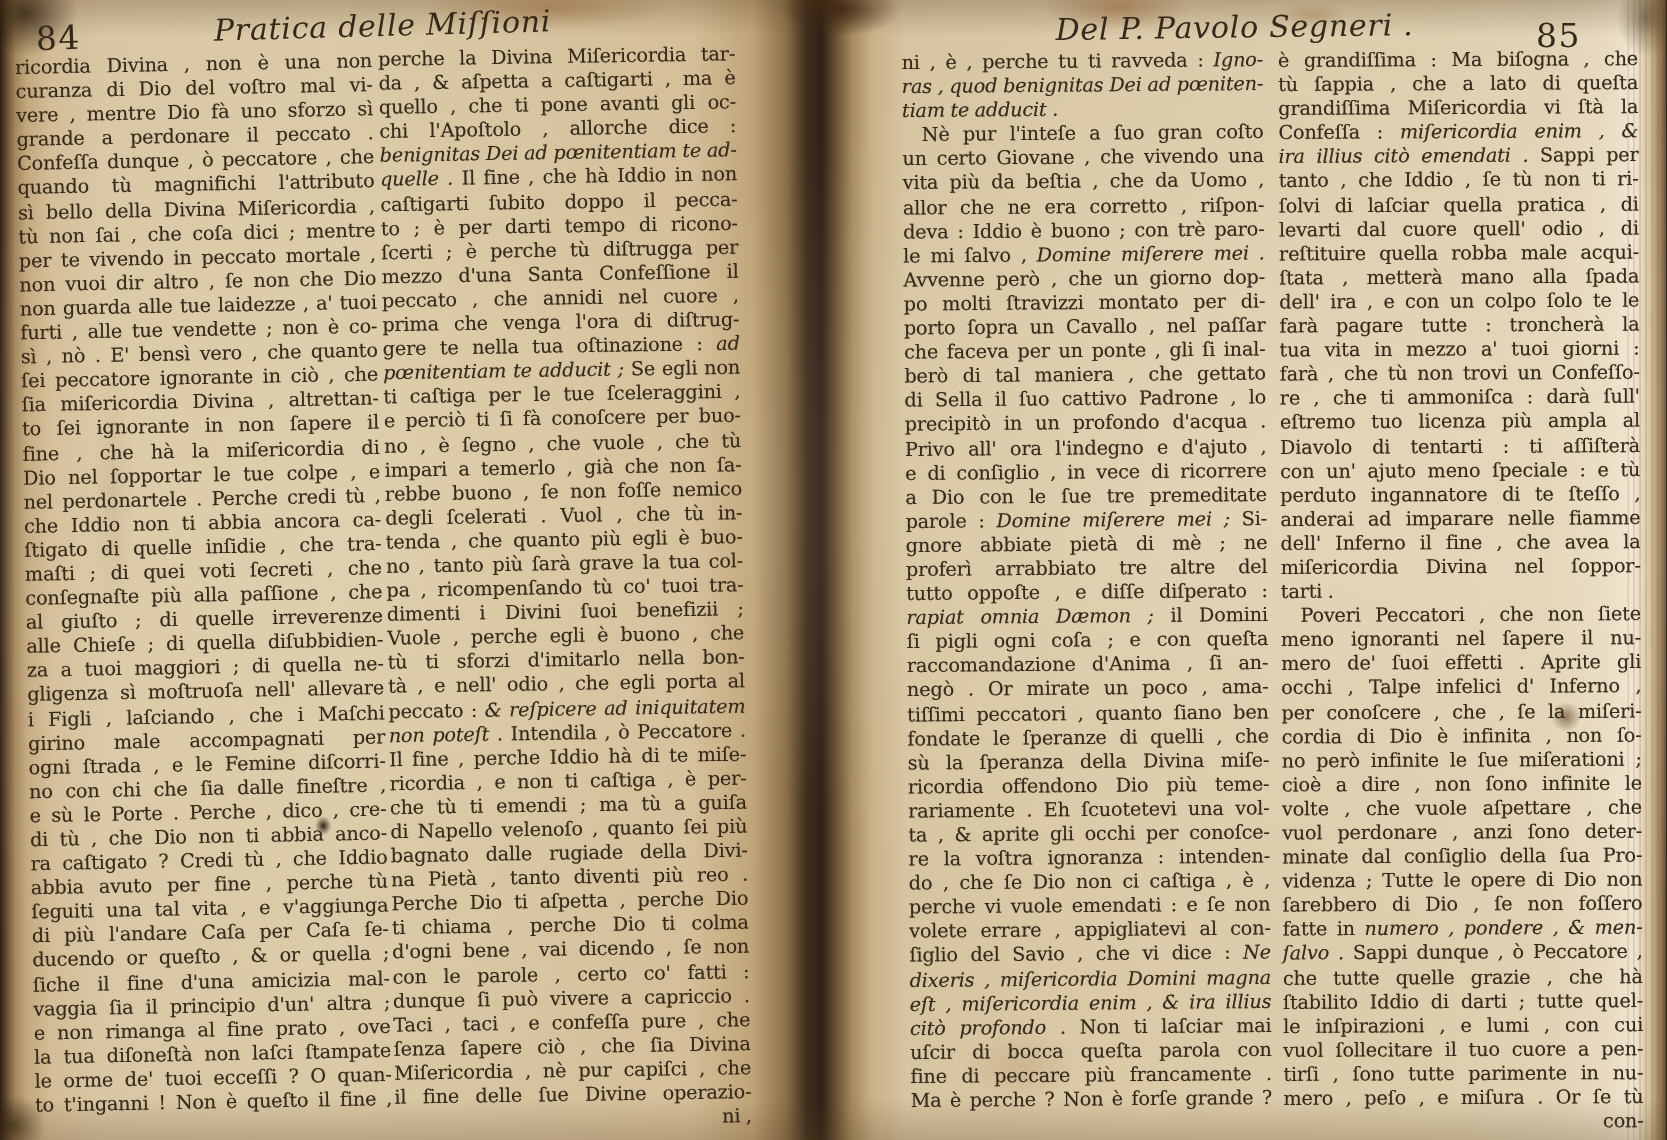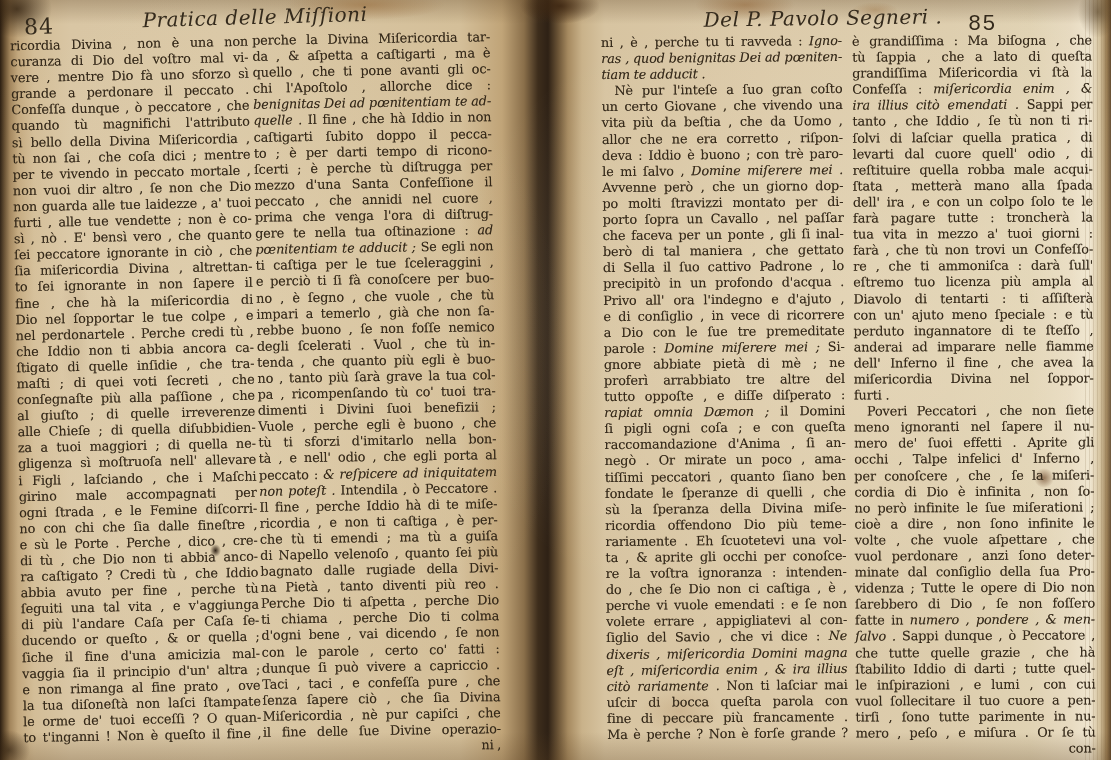--- a/index.html
+++ b/index.html
@@ -167,21 +167,21 @@
       <div class="tline"><span>Taci , taci , e confeſſa pure , che</span></div>
       <div class="tline"><span>ſenza ſapere ciò , che ſia Divina</span></div>
       <div class="tline"><span>Miſericordia , nè pur capiſci , che</span></div>
       <div class="tline"><span>il fine delle ſue Divine operazio-</span></div>
       <div class="tline ar"><span>ni ,</span></div>
     </div>
 </div>
 
 <div>
   <div class="runtitle" style="left:668px;top:6px;width:310px;transform:rotate(-0.8deg);">Del P. Pavolo Segneri .</div>
-  <div class="pagenum" style="left:968px;top:12px;font-family:Liberation Mono, monospace;">85</div>
+  <div class="pagenum" style="left:1024px;top:12px;">85</div>
   <div class="col" style="left:601px;top:34px;width:241px;transform:rotate(-0.5deg);transform-origin:50% 0;">
       <div class="tline"><span>ni , è , perche tu ti ravveda : </span><span class="it">Igno-</span></div>
       <div class="tline"><span class="it">ras , quod benignitas Dei ad pœniten-</span></div>
       <div class="tline al"><span class="it">tiam te adducit .</span></div>
       <div class="tline ind"><span>Nè pur l'inteſe a ſuo gran coſto</span></div>
       <div class="tline"><span>un certo Giovane , che vivendo una</span></div>
       <div class="tline"><span>vita più da beſtia , che da Uomo ,</span></div>
       <div class="tline"><span>allor che ne era corretto , riſpon-</span></div>
       <div class="tline"><span>deva : Iddio è buono ; con trè paro-</span></div>
       <div class="tline"><span>le mi ſalvo , </span><span class="it">Domine miſerere mei .</span></div>
@@ -209,21 +209,21 @@
       <div class="tline"><span>ricordia offendono Dio più teme-</span></div>
       <div class="tline"><span>rariamente . Eh ſcuotetevi una vol-</span></div>
       <div class="tline"><span>ta , &amp; aprite gli occhi per conoſce-</span></div>
       <div class="tline"><span>re la voſtra ignoranza : intenden-</span></div>
       <div class="tline"><span>do , che ſe Dio non ci caſtiga , è ,</span></div>
       <div class="tline"><span>perche vi vuole emendati : e ſe non</span></div>
       <div class="tline"><span>volete errare , appigliatevi al con-</span></div>
       <div class="tline"><span>ſiglio del Savio , che vi dice : </span><span class="it">Ne</span></div>
       <div class="tline"><span class="it">dixeris , miſericordia Domini magna</span></div>
       <div class="tline"><span class="it">eſt , miſericordia enim , &amp; ira illius</span></div>
-      <div class="tline"><span class="it">citò rariamente .</span><span> Non ti laſciar mai</span></div>
+      <div class="tline"><span class="it">citò profondo .</span><span> Non ti laſciar mai</span></div>
       <div class="tline"><span>uſcir di bocca queſta parola con</span></div>
       <div class="tline"><span>fine di peccare più francamente .</span></div>
       <div class="tline"><span>Ma è perche ? Non è forſe grande ?</span></div>
     </div>
   <div class="col" style="left:852px;top:33px;width:240px;transform:rotate(-0.3deg);transform-origin:50% 0;">
       <div class="tline"><span>è grandiſſima : Ma biſogna , che</span></div>
       <div class="tline"><span>tù ſappia , che a lato di queſta</span></div>
       <div class="tline"><span>grandiſſima Miſericordia vi ſtà la</span></div>
       <div class="tline"><span>Confeſſa : </span><span class="it">miſericordia enim , &amp;</span></div>
       <div class="tline"><span class="it">ira illius citò emendati .</span><span> Sappi per</span></div>
@@ -237,21 +237,21 @@
       <div class="tline"><span>tua vita in mezzo a' tuoi giorni :</span></div>
       <div class="tline"><span>farà , che tù non trovi un Confeſſo-</span></div>
       <div class="tline"><span>re , che ti ammoniſca : darà ſull'</span></div>
       <div class="tline"><span>eſtremo tuo licenza più ampla al</span></div>
       <div class="tline"><span>Diavolo di tentarti : ti aſſiſterà</span></div>
       <div class="tline"><span>con un' ajuto meno ſpeciale : e tù</span></div>
       <div class="tline"><span>perduto ingannatore di te ſteſſo ,</span></div>
       <div class="tline"><span>anderai ad imparare nelle fiamme</span></div>
       <div class="tline"><span>dell' Inferno il fine , che avea la</span></div>
       <div class="tline"><span>miſericordia Divina nel ſoppor-</span></div>
-      <div class="tline al"><span>furti .</span></div>
+      <div class="tline al"><span>tarti .</span></div>
       <div class="tline ind"><span>Poveri Peccatori , che non ſiete</span></div>
       <div class="tline"><span>meno ignoranti nel ſapere il nu-</span></div>
       <div class="tline"><span>mero de' ſuoi effetti . Aprite gli</span></div>
       <div class="tline"><span>occhi , Talpe infelici d' Inferno ,</span></div>
       <div class="tline"><span>per conoſcere , che , ſe la miſeri-</span></div>
       <div class="tline"><span>cordia di Dio è infinita , non ſo-</span></div>
       <div class="tline"><span>no però infinite le ſue miſerationi ;</span></div>
       <div class="tline"><span>cioè a dire , non ſono infinite le</span></div>
       <div class="tline"><span>volte , che vuole aſpettare , che</span></div>
       <div class="tline"><span>vuol perdonare , anzi ſono deter-</span></div>

